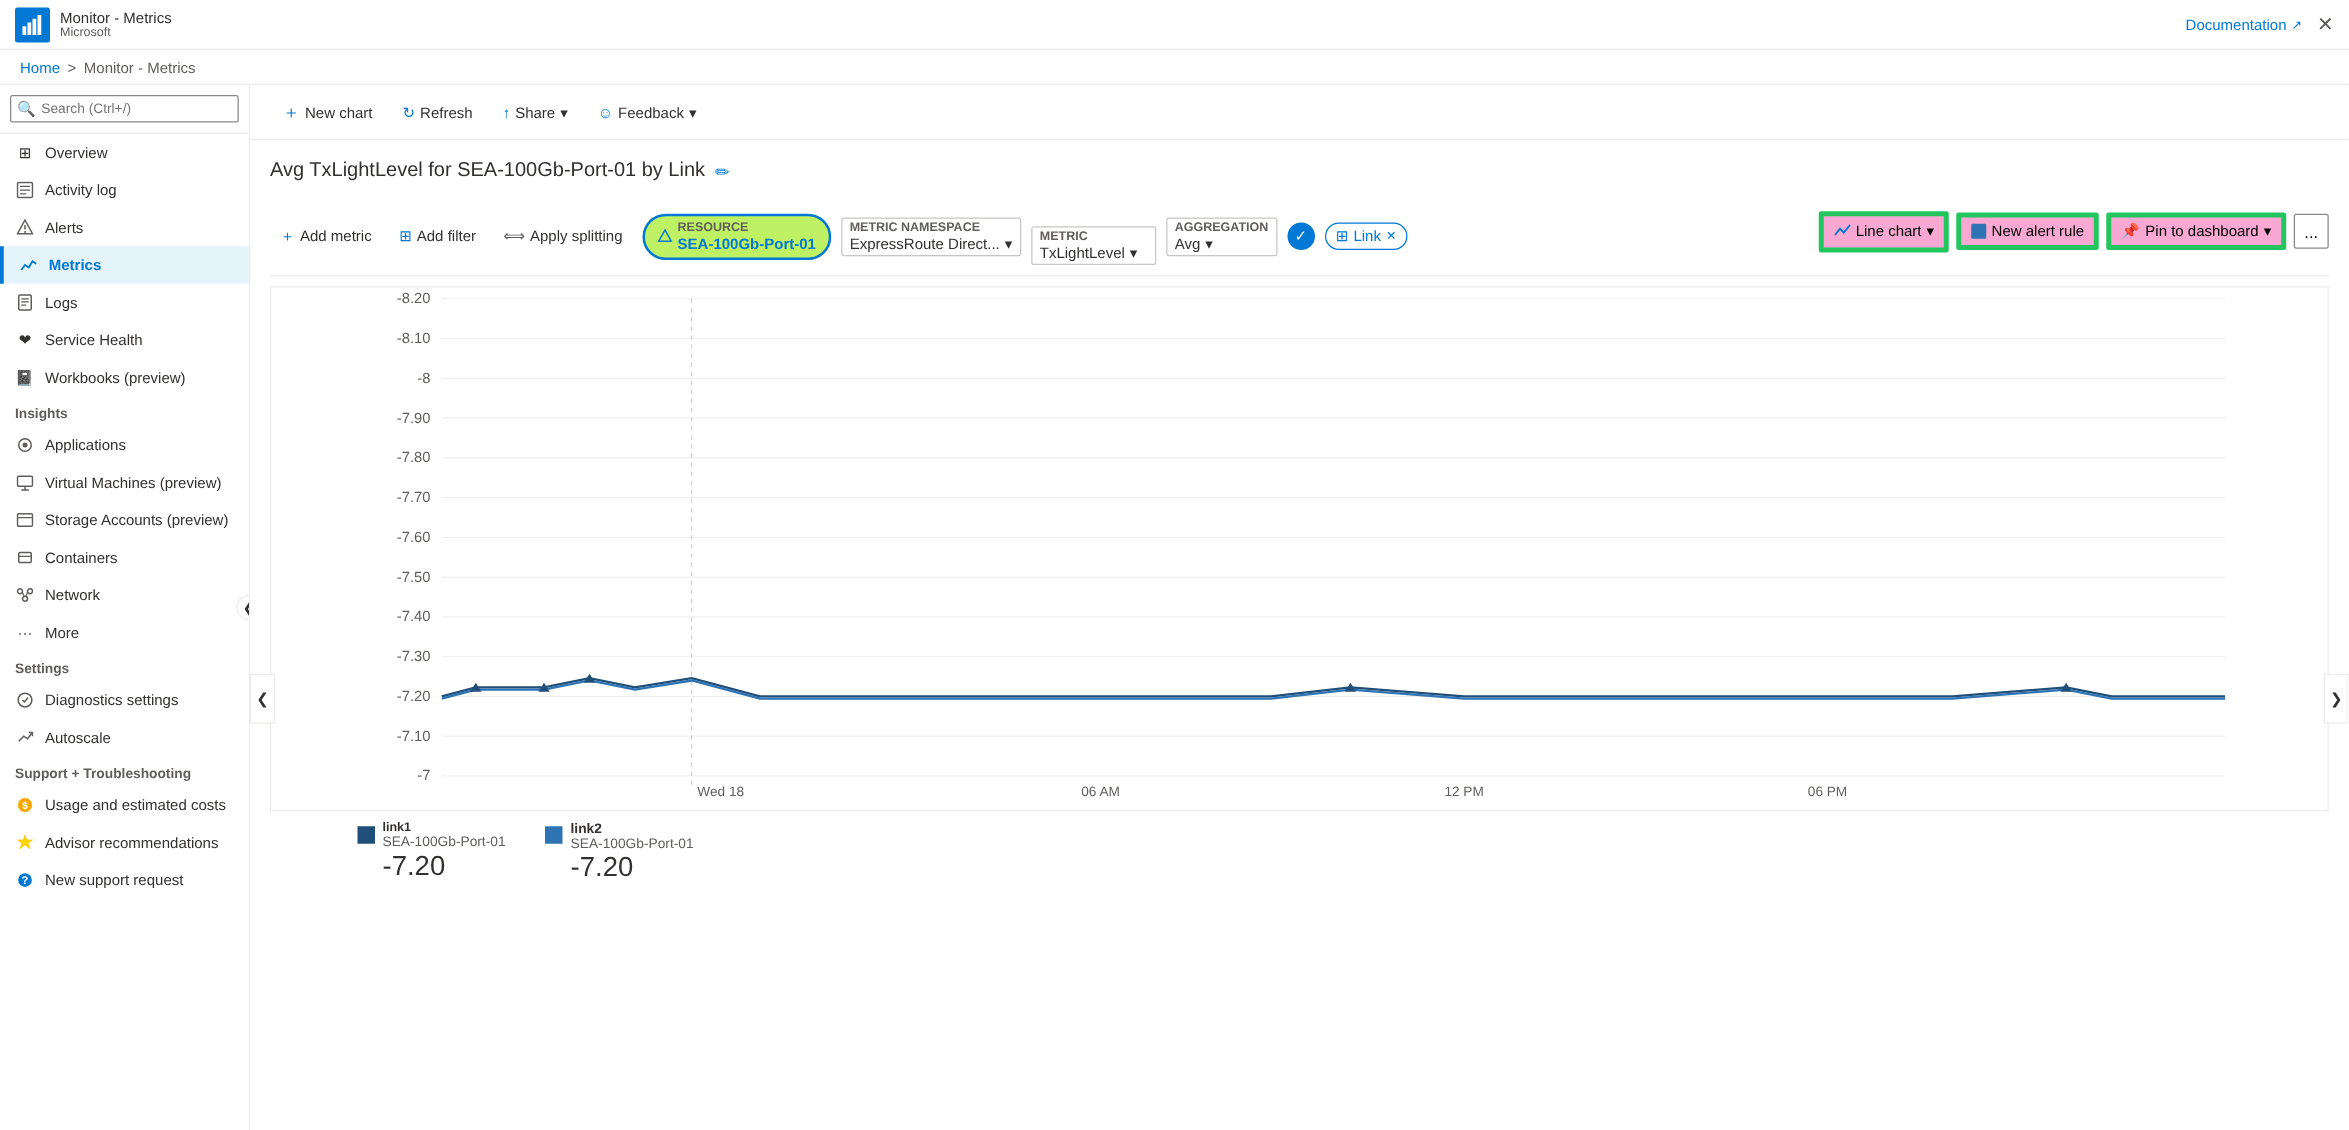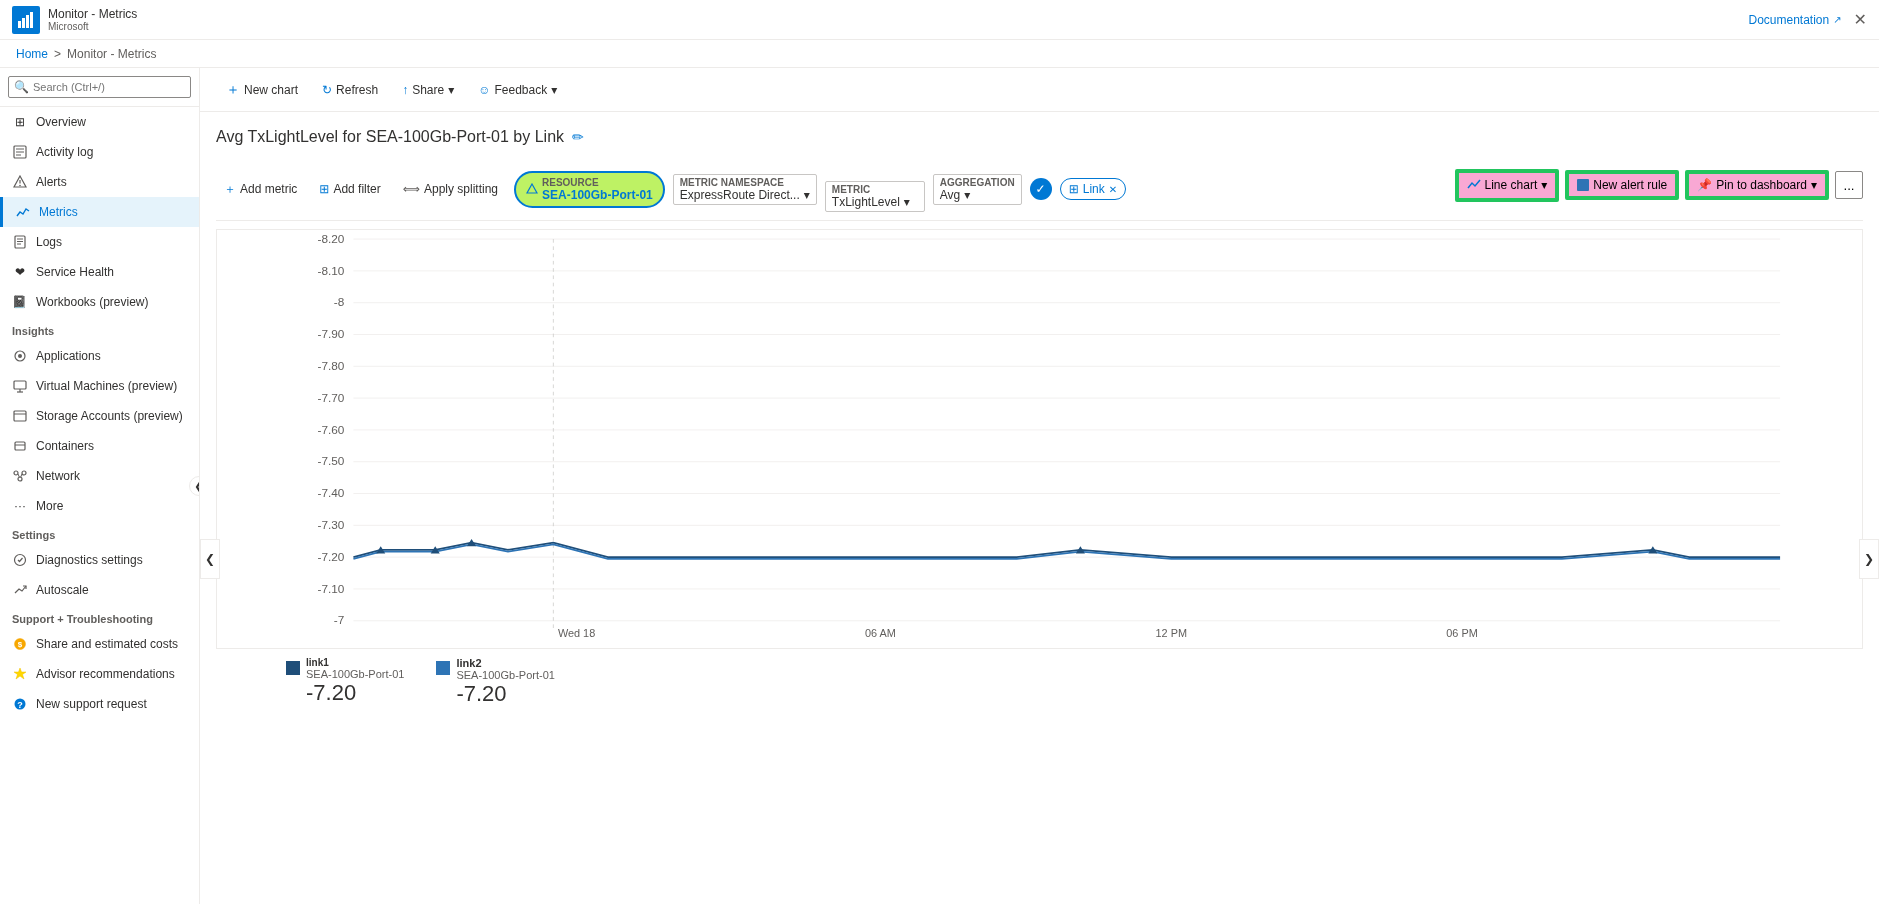--- a/index.html
+++ b/index.html
@@ -24,21 +24,21 @@
     
     .sidebar { width: 200px; min-width: 200px; background: #fff; border-right: 1px solid #edebe9; display: flex; flex-direction: column; overflow-y: auto; }
     .search-box { padding: 8px; border-bottom: 1px solid #edebe9; }
     .search-box input { width: 100%; padding: 4px 8px 4px 24px; border: 1px solid #8a8886; border-radius: 2px; font-size: 11px; background: #fff; }
     .search-wrap { position: relative; }
     .search-wrap .search-icon { position: absolute; left: 6px; top: 50%; transform: translateY(-50%); color: #605e5c; font-size: 12px; }
     .collapse-btn { position: absolute; right: -10px; top: 50%; background: #fff; border: 1px solid #edebe9; border-radius: 50%; width: 20px; height: 20px; display: flex; align-items: center; justify-content: center; cursor: pointer; z-index: 10; transform: translateY(-50%); }
 
     .sidebar-section { padding: 0; }
     .sidebar-item { display: flex; align-items: center; gap: 8px; padding: 7px 12px; cursor: pointer; color: #323130; font-size: 12px; }
-    .sidebar-item.active { background: #e5f3fb; color: #0078d4; font-weight: 400; border-left: 3px solid #0078d4; }
+    .sidebar-item.active { background: #e5f3fb; color: #0078d4; font-weight: 700; border-left: 3px solid #0078d4; }
     .sidebar-item .icon { width: 16px; height: 16px; display: flex; align-items: center; justify-content: center; flex-shrink: 0; }
     .sidebar-section-header { padding: 8px 12px 4px; font-size: 11px; font-weight: 600; color: #605e5c; text-transform: none; }
 
     
     .content { flex: 1; display: flex; flex-direction: column; overflow: hidden; position: relative; }
 
     
     .toolbar { height: 44px; border-bottom: 1px solid #edebe9; display: flex; align-items: center; padding: 0 16px; gap: 4px; justify-content: space-between; }
     .toolbar-left { display: flex; align-items: center; gap: 4px; }
     .toolbar-btn { display: flex; align-items: center; gap: 4px; padding: 5px 10px; border: none; background: none; cursor: pointer; font-size: 12px; color: #323130; border-radius: 2px; }
@@ -240,21 +240,21 @@
 
     <div class="sidebar-section-header">Support + Troubleshooting</div>
     <div class="sidebar-section">
       <div class="sidebar-item">
         <span class="icon">
           <svg width="14" height="14" viewBox="0 0 14 14" fill="none">
               <circle cx="7" cy="7" r="5.5" fill="#f7a700" stroke="#f7a700" stroke-width="0.5"></circle>
               <text x="7" y="10" text-anchor="middle" font-size="8" fill="white" font-weight="bold">$</text>
             </svg>
         </span>
-        <span>Share and estimated costs</span>
+        <span>Usage and estimated costs</span>
       </div>
       <div class="sidebar-item">
         <span class="icon">
           <svg width="14" height="14" viewBox="0 0 14 14" fill="none">
               <polygon points="7,1 8.5,5 13,5 9.5,7.5 11,12 7,9 3,12 4.5,7.5 1,5 5.5,5" fill="#ffd700" stroke="#f0c000" stroke-width="0.5"></polygon>
             </svg>
         </span>
         <span>Advisor recommendations</span>
       </div>
       <div class="sidebar-item">

